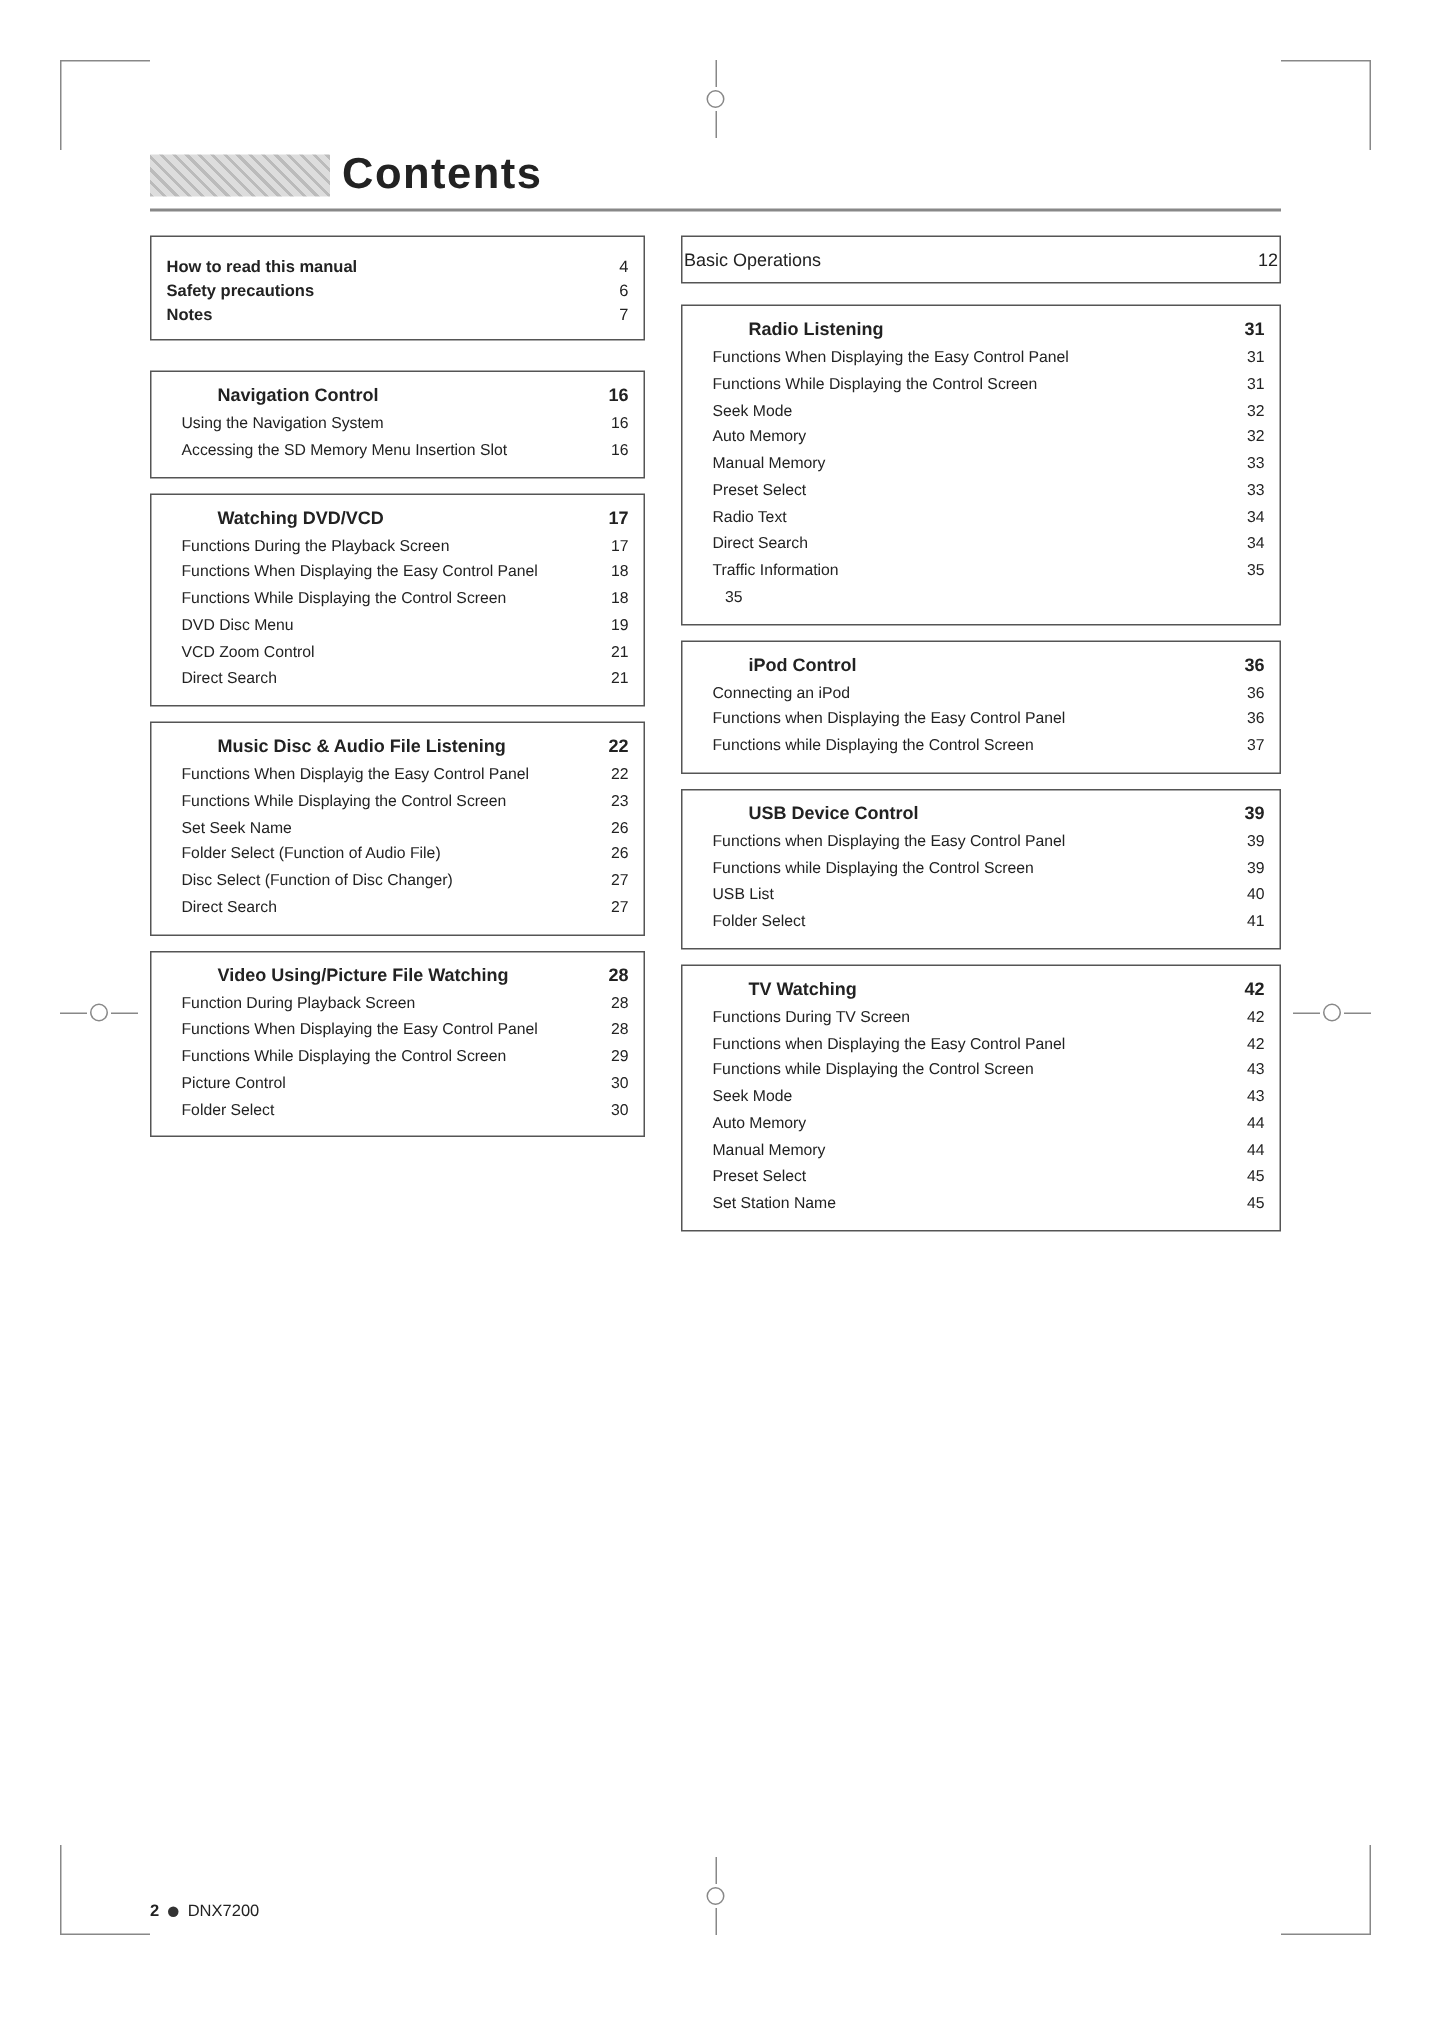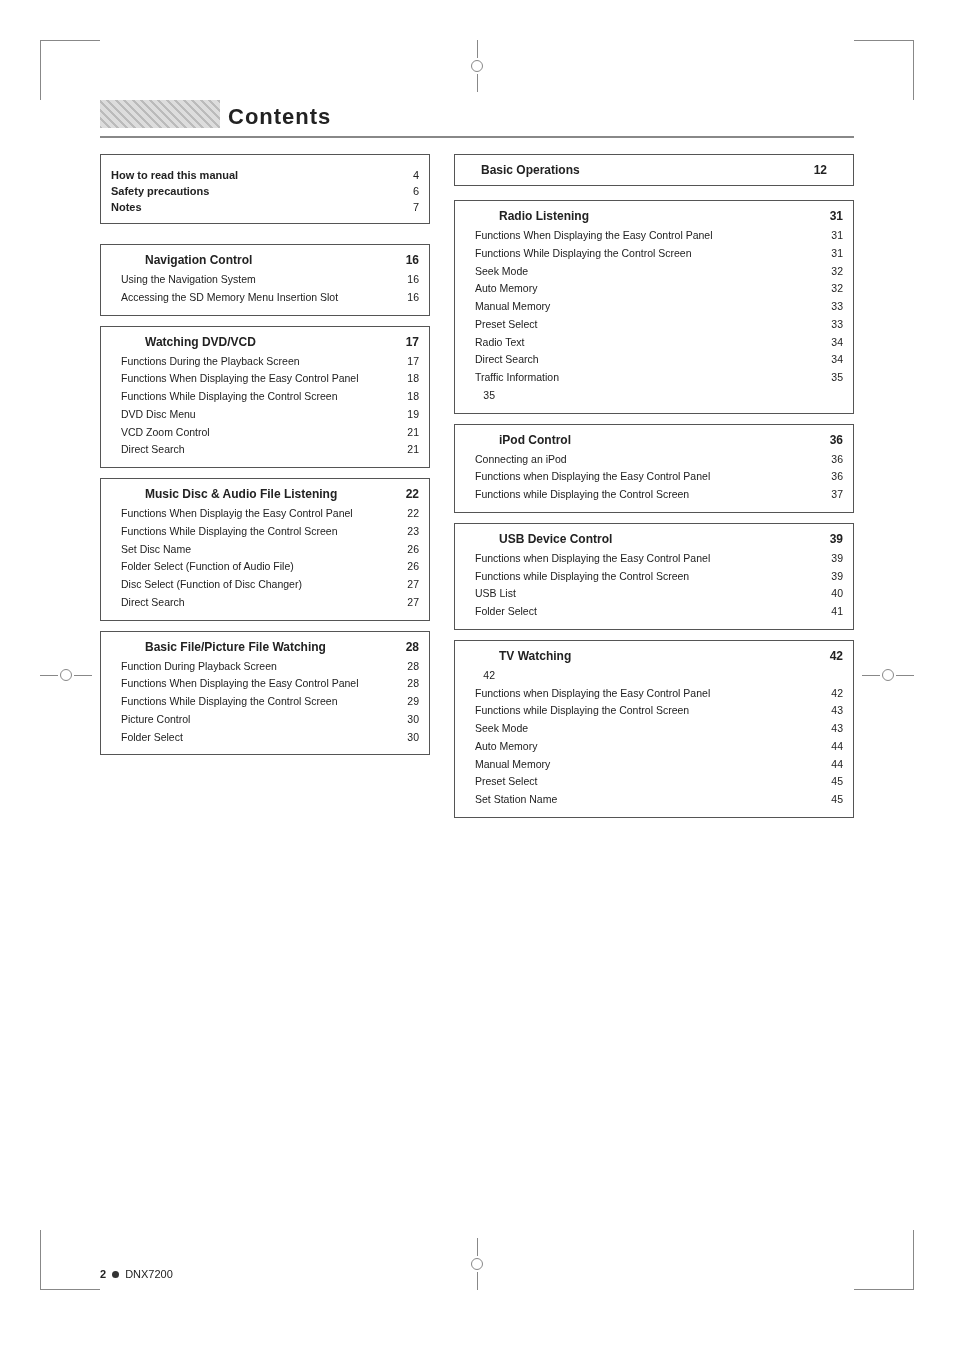--- a/index.html
+++ b/index.html
@@ -114,21 +114,21 @@
       height: 28px;
       background: repeating-linear-gradient(
         45deg,
         #bbb 0px, #bbb 2px,
         #ddd 2px, #ddd 6px
       );
       margin-right: 8px;
       margin-bottom: 2px;
     }
     .title-text {
-      font-size: 22px;
+      font-size: 29px;
       font-weight: bold;
       letter-spacing: 1px;
     }
 
     
     .two-col {
       display: flex;
       gap: 24px;
     }
     .col-left {
@@ -183,23 +183,23 @@
       font-size: 11px;
     }
     .intro-item .label { font-weight: bold; }
 
     
     .basic-ops-box {
       border: 1.5px solid #555;
       display: flex;
       justify-content: space-between;
       align-items: center;
-      padding: 8px 26px;
+      padding: 8px 1px;
       margin-bottom: 14px;
-      font-weight: bold;
+      font-weight: normal;
       font-size: 12px;
     }
 
     
     .page-footer {
       position: absolute;
       bottom: 70px;
       left: 100px;
       font-size: 11px;
       display: flex;
@@ -321,39 +321,39 @@
             </div>
             <div class="toc-item">
               <span class="toc-item-label">Functions When Displayig the Easy Control Panel</span>
               <span class="toc-item-page">22</span>
             </div>
             <div class="toc-item">
               <span class="toc-item-label">Functions While Displaying the Control Screen</span>
               <span class="toc-item-page">23</span>
             </div>
             <div class="toc-item">
-              <span class="toc-item-label">Set Disc Name</span>
+              <span class="toc-item-label">Set Seek Name</span>
               <span class="toc-item-page">26</span>
             </div>
             <div class="toc-item">
               <span class="toc-item-label">Folder Select (Function of Audio File)</span>
               <span class="toc-item-page">26</span>
             </div>
             <div class="toc-item">
               <span class="toc-item-label">Disc Select (Function of Disc Changer)</span>
               <span class="toc-item-page">27</span>
             </div>
             <div class="toc-item">
               <span class="toc-item-label">Direct Search</span>
               <span class="toc-item-page">27</span>
             </div>
           </div>
           <div class="toc-box">
             <div class="toc-box-header">
-              <span class="toc-box-title">Basic File/Picture File Watching</span>
+              <span class="toc-box-title">Video Using/Picture File Watching</span>
               <span class="toc-box-page">28</span>
             </div>
             <div class="toc-item">
               <span class="toc-item-label">Function During Playback Screen</span>
               <span class="toc-item-page">28</span>
             </div>
             <div class="toc-item">
               <span class="toc-item-label">Functions When Displaying the Easy Control Panel</span>
               <span class="toc-item-page">28</span>
             </div>
@@ -465,20 +465,21 @@
               <span class="toc-item-label">Folder Select</span>
               <span class="toc-item-page">41</span>
             </div>
           </div>
           <div class="toc-box">
             <div class="toc-box-header">
               <span class="toc-box-title">TV Watching</span>
               <span class="toc-box-page">42</span>
             </div>
             <div class="toc-item">
+              <span class="toc-item-label">Functions During TV Screen</span>
               <span class="toc-item-page">42</span>
             </div>
             <div class="toc-item">
               <span class="toc-item-label">Functions when Displaying the Easy Control Panel</span>
               <span class="toc-item-page">42</span>
             </div>
             <div class="toc-item">
               <span class="toc-item-label">Functions while Displaying the Control Screen</span>
               <span class="toc-item-page">43</span>
             </div>

